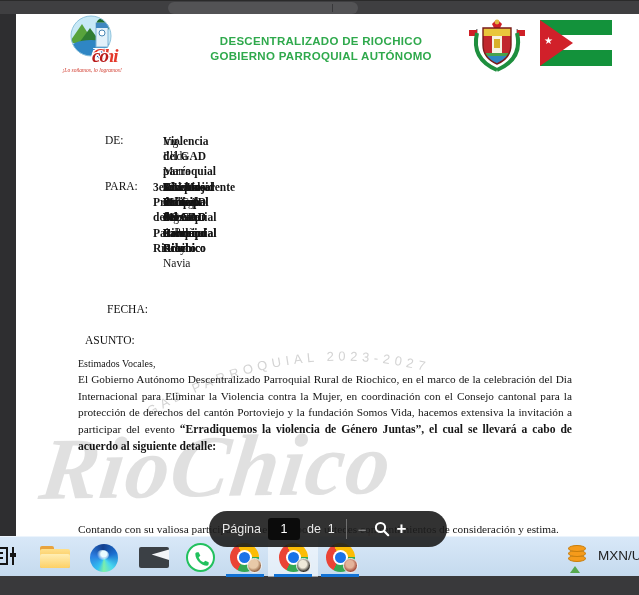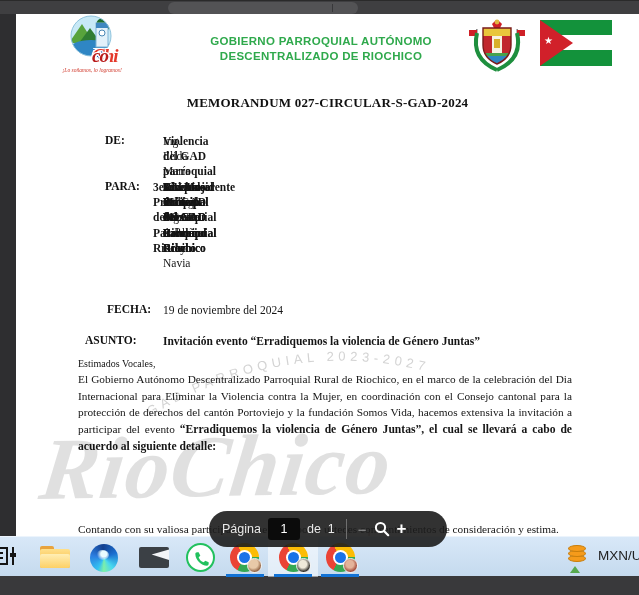--- a/index.html
+++ b/index.html
@@ -41,21 +41,21 @@
   .escudo{left:448px;top:2px;}
   .flag{left:524px;top:6px;width:72px;height:46px;}
   .flag .stripe{position:absolute;left:0;width:72px;height:16px;}
   .flag .s1{top:0;background:#13923b;} .flag .s2{top:15px;background:#fff;} .flag .s3{top:30px;background:#13923b;}
   .flag .tri{position:absolute;left:0;top:0;width:0;height:0;
      border-top:23px solid transparent;border-bottom:23px solid transparent;border-left:33px solid #d1202a;}
   .flag .star{position:absolute;left:4px;top:15px;color:#fff;font-size:10px;font-family:"DejaVu Sans",sans-serif;}
 
   
   .memo-title{left:0;top:81px;width:623px;text-align:center;font-weight:bold;font-size:13px;letter-spacing:.2px;color:#111;}
-  .flabel{font-weight:bold;font-size:11.5px;color:#111;}
+  .flabel{font-weight:normal;font-size:11.5px;color:#111;}
   .fval{font-size:11.5px;color:#151515;line-height:15.2px;}
   .fval .b{font-weight:bold;display:block;}
   .fval .r{display:block;}
   .shift-left{margin-left:-10px;}
   .salutation{left:62px;top:344px;font-size:10px;color:#151515;}
   .body-p{left:62px;top:357px;width:494px;font-size:11.3px;line-height:16.6px;
      text-align:justify;color:#151515;position:absolute;}
   .body-p b{font-size:11.6px;}
   .details{left:179px;top:450px;font-size:11.5px;line-height:16.5px;color:#151515;}
   .details .row{display:block;position:static;}
@@ -172,22 +172,22 @@
       </svg>
       <div class="logo-text">
           <span class="c1">Rio</span>
           <span class="c2">Chi</span>
           <span class="c3">co</span>
         </div>
       <div class="logo-tagline">¡Lo soñamos, lo logramos!</div>
     </div>
 
     <div class="org-title">
+      <div style="position:static;">DESCENTRALIZADO DE RIOCHICO</div>
       <div style="position:static;">GOBIERNO PARROQUIAL AUTÓNOMO</div>
-      <div style="position:static;">DESCENTRALIZADO DE RIOCHICO</div>
     </div>
 
     <svg class="escudo" width="66" height="58" viewBox="0 0 66 58">
       <path d="M28 8 q5 -7 10 0 l-2 4 h-6 z" fill="#cf2027"></path>
       <circle cx="33" cy="6" r="2.4" fill="#e0b63f"></circle>
       <rect x="12" y="13" width="1.6" height="15" fill="#8a8a8a"></rect>
       <path d="M5 14 h8 v6 h-8 z" fill="#cf2027"></path>
       <rect x="52.4" y="13" width="1.6" height="15" fill="#8a8a8a"></rect>
       <path d="M53 14 h8 v6 h-8 z" fill="#cf2027"></path>
       <path d="M13 17 Q7 43 33 54" stroke="#1e8f3e" stroke-width="4" fill="none"></path>
@@ -210,45 +210,42 @@
     </svg>
 
     <div class="flag">
       <div class="stripe s1"></div>
         <div class="stripe s2"></div>
         <div class="stripe s3"></div>
       <div class="tri"></div>
         <div class="star">★</div>
     </div>
 
-    <div class="memo-title">MEMORANDUM 027-CIRCULAR-S-GAD-2024</div>
 
     <span class="flabel" style="left:89px;top:120px;">DE:</span>
     <div class="fval" style="left:147px;top:120px;">
       <span class="r">Ing. Elida María Chávez Intriago Mgs. A.P</span>
       <span class="b">Violencia del GAD parroquial Riochico</span>
     </div>
 
     <span class="flabel" style="left:89px;top:166px;">PARA:</span>
     <div class="fval" style="left:147px;top:166px;">
       <span class="r">Sr. Luis Colombo Moreira Carmen</span>
       <span class="b">Vicepresidente del GAD Parroquial Riochico</span>
       <span class="r">Lcda. María del Carmen Aray Navia</span>
       <span class="b">1er. Mujer Principal del GAD Parroquial Riochico</span>
       <span class="r">Sr. Walter Bazurto Balda</span>
       <span class="b">2do. Vocal Principal del GAD Parroquial Riochico</span>
       <span class="r">Sr. Marlon Bazurto Carreño Giler</span>
       <span class="b shift-left">3er. Vocal Principal del GAD Parroquial Riochico</span>
     </div>
 
     <span class="flabel" style="left:91px;top:289px;">FECHA:</span>
-    <span class="fval" style="left:147px;top:289px;">19 de noviembre del 2024</span>
 
     <span class="flabel" style="left:69px;top:320px;">ASUNTO:</span>
-    <span class="fval" style="left:147px;top:320px;font-weight:bold;">Invitación evento “Erradiquemos la violencia de Género Juntas”</span>
 
     <div class="salutation">Estimados Vocales,</div>
     <div class="body-p"><span style="position:static;">El Gobierno Autónomo Descentralizado Parroquial Rural de Riochico, en el marco  de la celebración del Dia Internacional para Eliminar la Violencia contra la Mujer, en coordinación con el Consejo cantonal para la protección de derechos del cantón Portoviejo y la fundación Somos Vida, hacemos extensiva la invitación  a participar del evento </span><b style="position:static;">“Erradiquemos la violencia de Género Juntas”, el cual se llevará a cabo de acuerdo al siguiente detalle:</b></div>
 
 
     <div class="closing">Contando con su valiosa participación me suscribo de ustedes con sentimientos de consideración y estima.</div>
   </div>
 
   <div class="pill">
     <span>Página</span>

